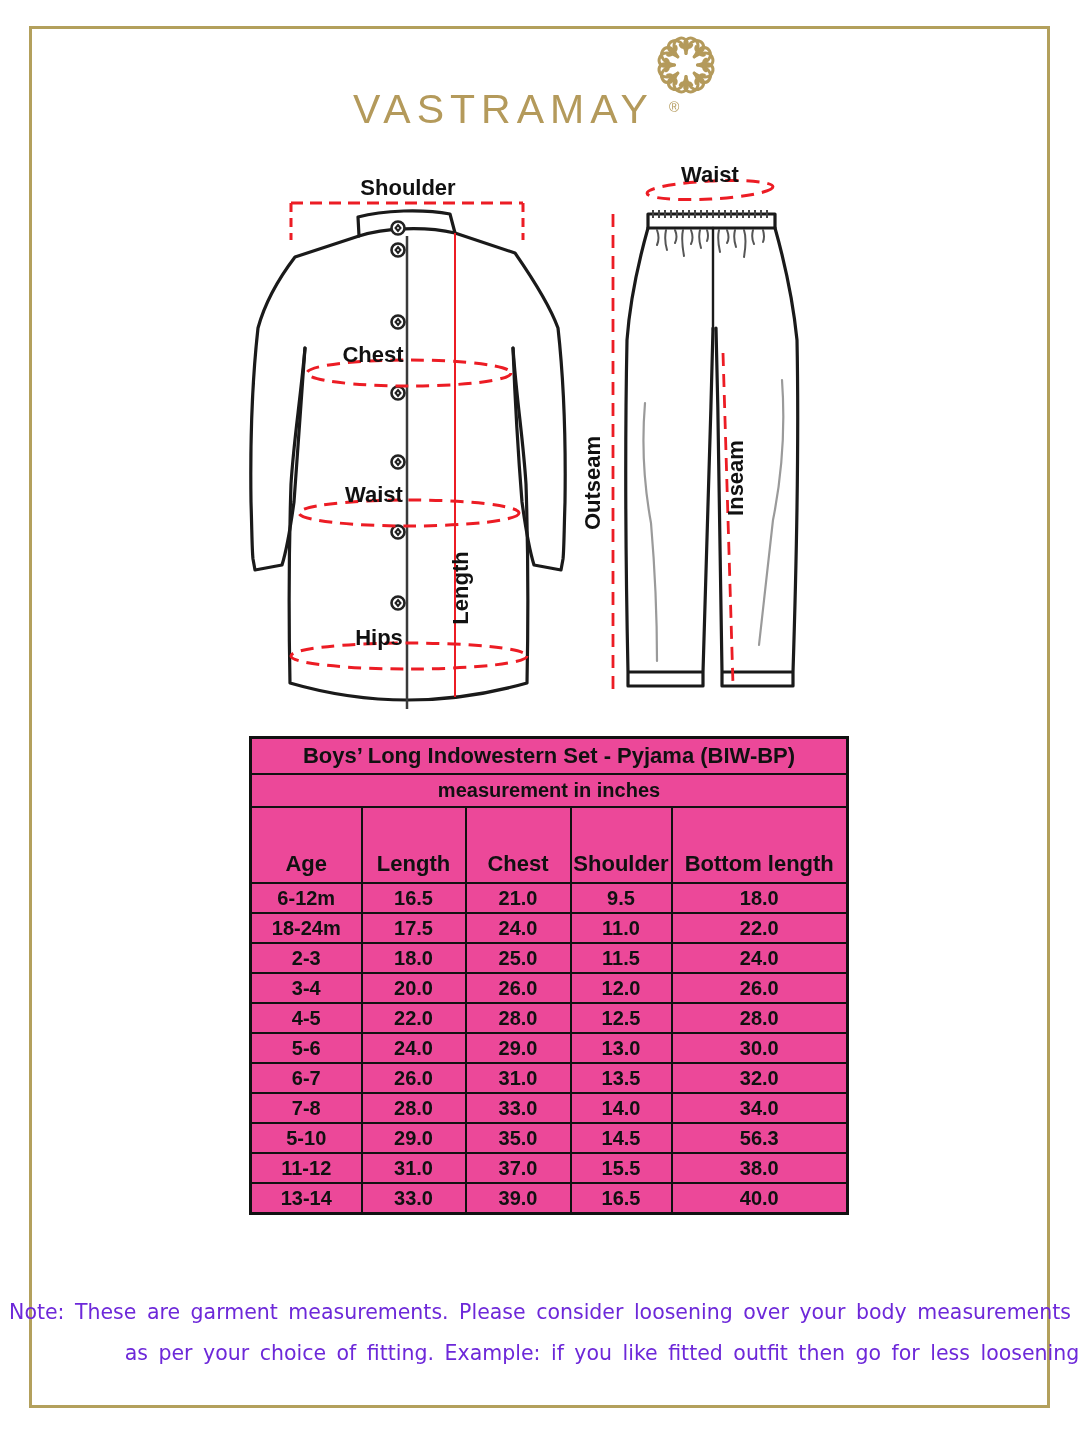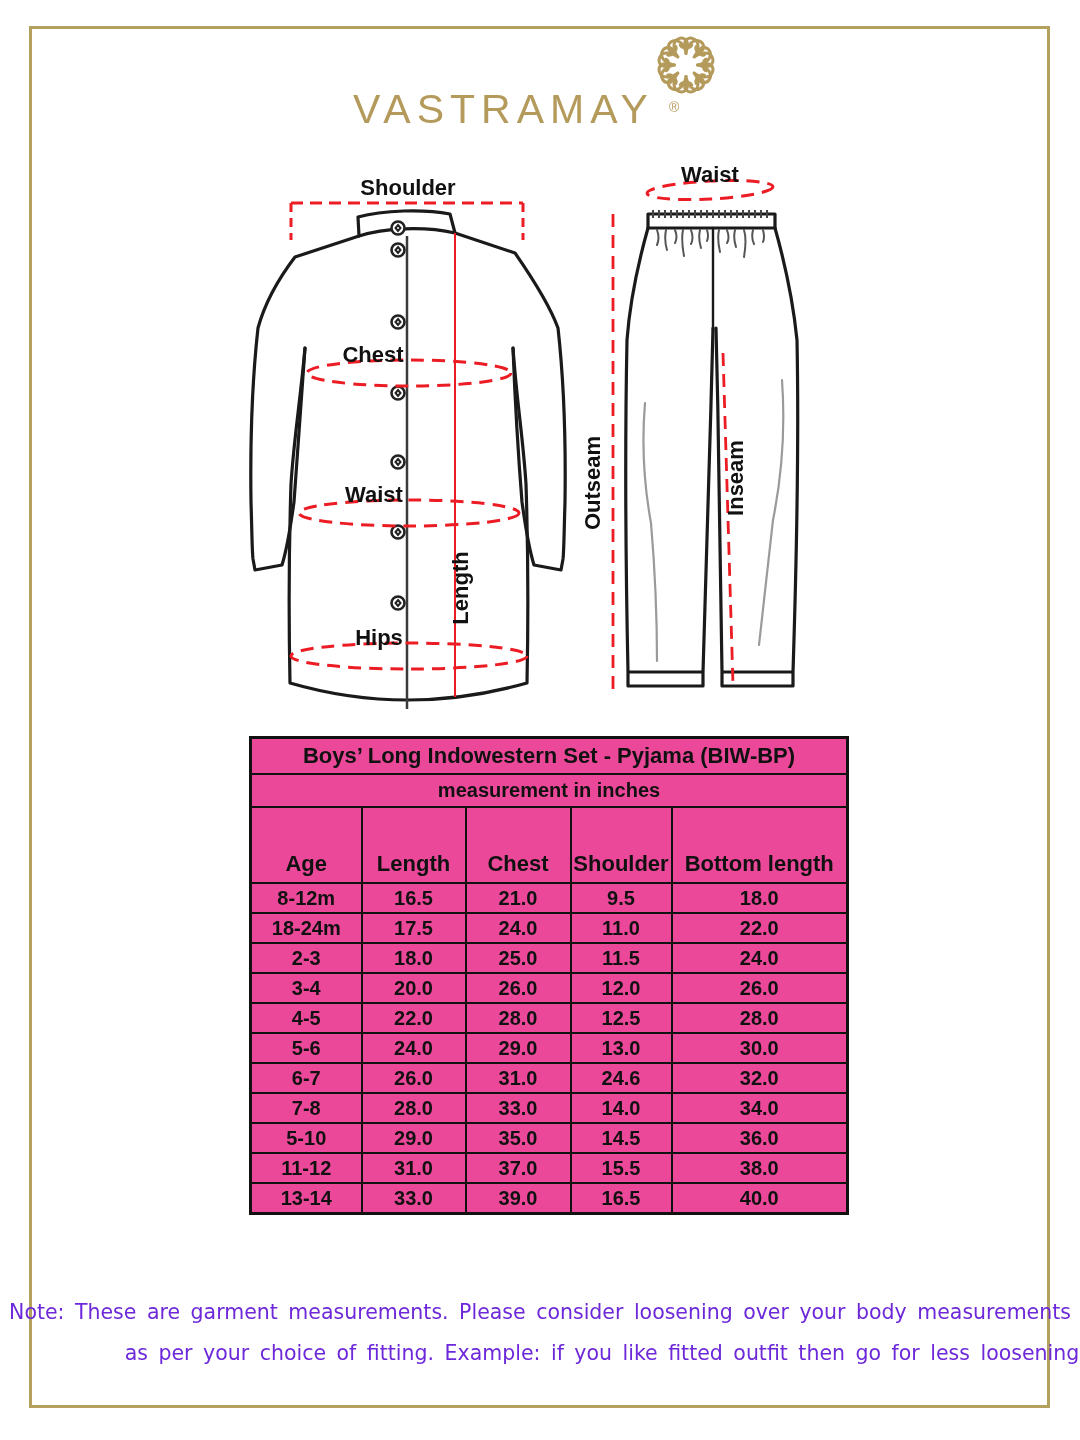--- a/index.html
+++ b/index.html
@@ -147,21 +147,21 @@
       <tr class="row-cols" id="col-row">
           <th>Age</th>
           <th>Length</th>
           <th>Chest</th>
           <th>Shoulder</th>
           <th>Bottom length</th>
         </tr>
     </thead>
     <tbody id="table-body">
         <tr>
-          <td>8-12m</td>
+          <td>6-12m</td>
           <td>16.5</td>
           <td>21.0</td>
           <td>9.5</td>
           <td>18.0</td>
         </tr>
         <tr>
           <td>18-24m</td>
           <td>17.5</td>
           <td>24.0</td>
           <td>11.0</td>
@@ -192,36 +192,36 @@
           <td>5-6</td>
           <td>24.0</td>
           <td>29.0</td>
           <td>13.0</td>
           <td>30.0</td>
         </tr>
         <tr>
           <td>6-7</td>
           <td>26.0</td>
           <td>31.0</td>
-          <td>24.6</td>
+          <td>13.5</td>
           <td>32.0</td>
         </tr>
         <tr>
           <td>7-8</td>
           <td>28.0</td>
           <td>33.0</td>
           <td>14.0</td>
           <td>34.0</td>
         </tr>
         <tr>
           <td>5-10</td>
           <td>29.0</td>
           <td>35.0</td>
           <td>14.5</td>
-          <td>36.0</td>
+          <td>56.3</td>
         </tr>
         <tr>
           <td>11-12</td>
           <td>31.0</td>
           <td>37.0</td>
           <td>15.5</td>
           <td>38.0</td>
         </tr>
         <tr>
           <td>13-14</td>

